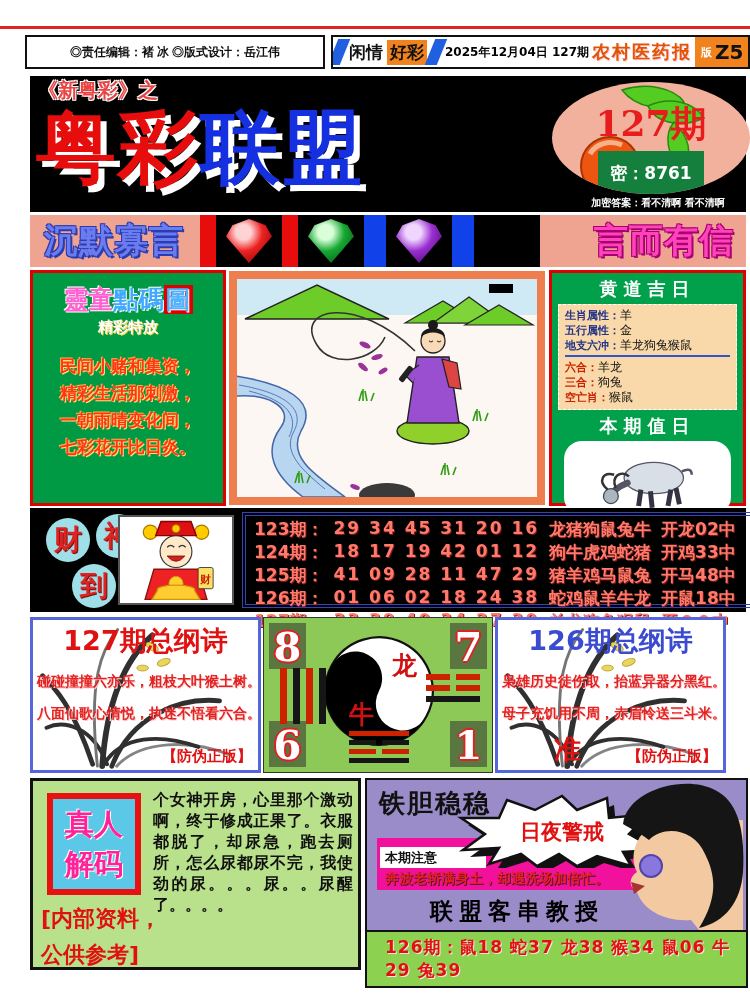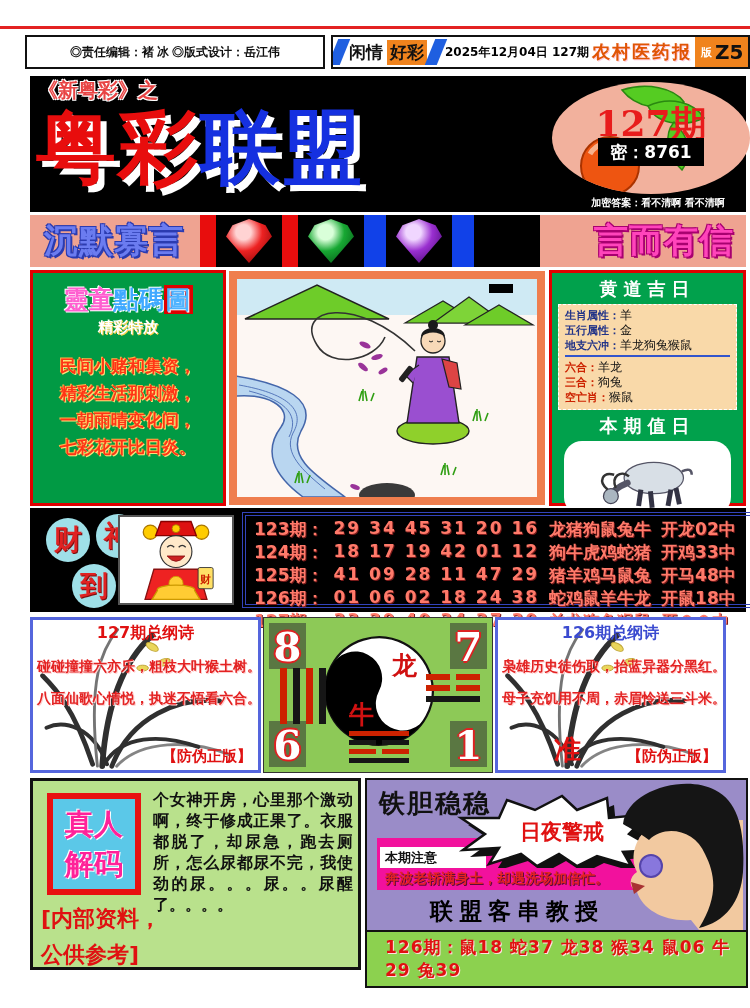--- a/index.html
+++ b/index.html
@@ -28,21 +28,21 @@
   .masthead{left:30px;top:76px;width:716px;height:136px;background:#000;}
   .mh-sub{left:8px;top:1px;font-size:20px;font-weight:900;color:#e84444;
       text-shadow:1px 1px 0 #fff,-1px -1px 0 #fff,1px -1px 0 #fff,-1px 1px 0 #fff;}
   .mh-title{left:6px;top:16px;width:512px;font-size:80px;line-height:112px;font-weight:900;
       letter-spacing:2px;white-space:nowrap;}
   .mh-title .t1{color:#e80d0d;text-shadow:6px 6px 0 #fff;}
   .mh-title .t2{color:#1530e0;text-shadow:6px 6px 0 #fff;}
   .mh-oval{left:522px;top:6px;width:198px;height:112px;background:#f2b19d;border-radius:50%;overflow:hidden;}
   .mh-issue{left:0;top:18px;width:100%;text-align:center;font-size:36px;font-weight:bold;color:#e81c1c;
       font-family:"DejaVu Serif","Liberation Serif",serif;}
-  .mh-secret{left:46px;top:56px;width:106px;height:28px;background:#000000;color:#fff;font-size:17px;
+  .mh-secret{left:46px;top:69px;width:106px;height:45px;background:#15803d;color:#fff;font-size:17px;
       font-weight:bold;display:flex;align-items:center;justify-content:center;}
   .mh-enc{left:520px;top:120px;width:216px;text-align:center;font-size:10px;font-weight:bold;color:#fff;}
 
   
   .banner{left:30px;top:215px;width:716px;height:52px;background:#efa391;display:flex;align-items:center;}
   .bn-left{margin-left:14px;font-size:34px;font-weight:900;color:#6b7cf0;letter-spacing:1px;
       text-shadow:2px 2px 0 #2b3bb0,-1px -1px 0 #2b3bb0,1px -1px 0 #2b3bb0,-1px 1px 0 #2b3bb0;}
   .bn-right{margin-left:auto;margin-right:12px;font-size:34px;font-weight:900;color:#ff44bb;letter-spacing:1px;
       text-shadow:2px 2px 0 #a80070,-1px -1px 0 #a80070,1px -1px 0 #a80070,-1px 1px 0 #a80070;}
   .bn-box{margin-left:16px;width:340px;height:52px;background:#000;display:flex;align-items:center;}
@@ -93,21 +93,21 @@
       display:flex;flex-direction:column;justify-content:space-around;padding:2px 8px;}
   .r-row{display:flex;gap:10px;font-size:17px;font-weight:bold;color:#ff7a6a;white-space:nowrap;
       text-shadow:1px 1px 0 #7a1a1a;}
   .r-row .num{letter-spacing:2px;}
 
   
   .poeml,.poemr{top:617px;width:231px;height:156px;background:#fff;border:3px solid #5566dd;
       box-sizing:border-box;overflow:hidden;}
   .poeml{left:30px;} .poemr{left:495px;}
   .orchid{position:absolute;left:0;top:0;width:100%;height:100%;opacity:.9;}
-  .po-title{position:relative;text-align:center;font-size:16px;font-weight:900;color:#e01111;margin-top:3px;z-index:2;}
+  .po-title{position:relative;text-align:center;font-size:27px;font-weight:900;color:#e01111;margin-top:3px;z-index:2;}
   .poemr .po-title{color:#3b4bd0;}
   .po-line{position:relative;font-size:14px;font-weight:900;color:#e32222;text-shadow:1px 1px 0 #ffd0d0;
       margin:14px 2px 0 4px;white-space:nowrap;z-index:2;}
   .po-stamp{position:absolute;right:6px;bottom:4px;font-size:15px;font-weight:900;color:#e01111;z-index:2;}
   .po-acc{position:absolute;left:56px;bottom:2px;font-size:27px;font-weight:900;color:#e01111;z-index:2;}
 
   
   .bagua{left:263px;top:617px;width:230px;height:156px;background:#8dc957;border:1px solid #333;box-sizing:border-box;}
   .corner{position:absolute;width:37px;height:46px;background:#5a7742;display:flex;align-items:center;
       justify-content:center;font-family:"DejaVu Serif","Liberation Serif",serif;font-size:40px;font-weight:bold;

